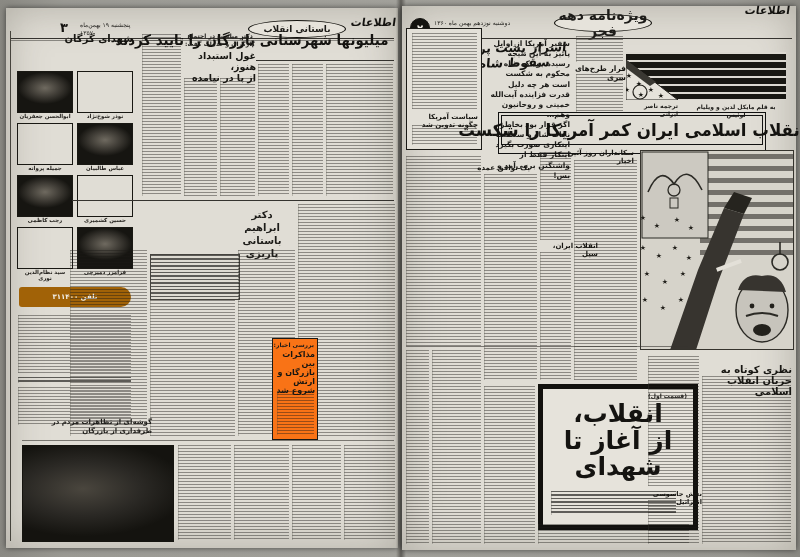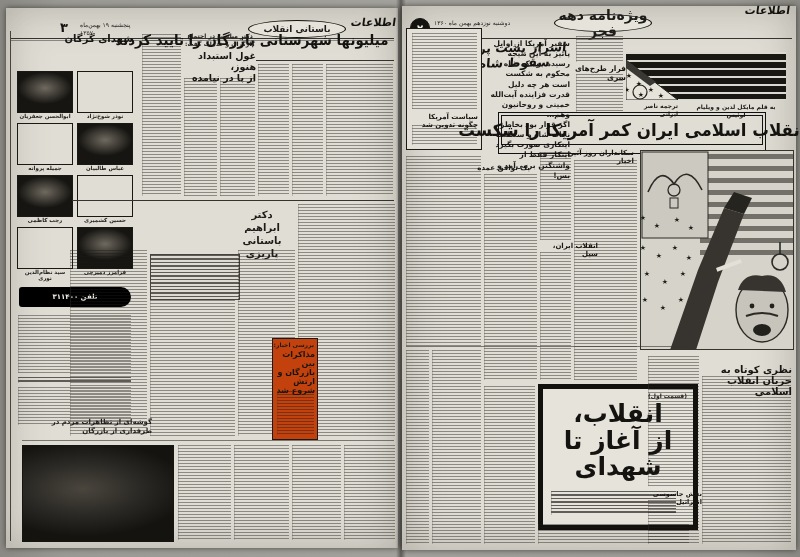--- a/index.html
+++ b/index.html
@@ -72,21 +72,21 @@
         </div>
       <div class="abs" style="right:6px;top:196px;width:56px;">
           <div class="ph2" style="width:54px;height:40px;"></div>
           <div class="cap">فرامرز دمیرچی</div>
         </div>
       <div class="abs" style="right:66px;top:196px;width:56px;">
           <div class="ph" style="width:54px;height:40px;"></div>
           <div class="cap">سید نظام‌الدین نوری</div>
         </div>
 
-      <div class="abs" style="right:8px;top:256px;width:112px;height:20px;background:#000000;color:#efece4;border-radius:3px 10px 10px 3px;display:flex;align-items:center;justify-content:center;font-size:7px;font-weight:bold;">تلفن ۳۱۱۴۰۰</div>
+      <div class="abs" style="right:8px;top:256px;width:112px;height:20px;background:#a16207;color:#efece4;border-radius:3px 10px 10px 3px;display:flex;align-items:center;justify-content:center;font-size:7px;font-weight:bold;">تلفن ۳۱۱۴۰۰</div>
 
       <div class="tx" style="right:8px;top:284px;width:112px;height:58px;"></div>
       <div class="tx bold" style="right:8px;top:346px;width:112px;height:6px;"></div>
       <div class="tx" style="right:8px;top:356px;width:112px;height:38px;"></div>
     </div>
 
     <div class="headline abs" style="right:4px;top:24px;width:140px;height:28px;font-size:14.5px;text-align:center;transform:scaleX(.92);white-space:nowrap;">میلیونها شهرستانی بازرگان را تایید کردند</div>
     <div class="rule" style="left:250px;top:52px;width:138px;height:1px;"></div>
 
     <div class="abs" style="left:178px;top:24px;width:72px;">
@@ -109,21 +109,21 @@
       <div>دکتر ابراهیم</div>
       <div>باستانی پاریزی</div>
     </div>
 
     <div class="tx bold boxed" style="left:144px;top:246px;width:84px;height:40px;padding:2px;background-color:#dedbd2;"></div>
     <div class="tx" style="left:232px;top:242px;width:56px;height:186px;"></div>
     <div class="tx" style="left:144px;top:292px;width:84px;height:136px;"></div>
     <div class="tx" style="left:64px;top:242px;width:76px;height:186px;"></div>
     <div class="tx" style="left:292px;top:196px;width:96px;height:232px;"></div>
 
-    <div class="boxed abs" style="left:266px;top:330px;width:44px;height:100px;background:#c2410c;">
+    <div class="boxed abs" style="left:266px;top:330px;width:44px;height:100px;background:#f97316;">
       <div class="tiny" style="font-weight:bold;text-align:right;padding:2px 3px 0 0;">بررسی اخبار:</div>
       <div class="sub" style="font-size:8px;padding:1px 2px;">مذاکرات بین بازرگان و ارتش شروع شد</div>
       <div class="tx" style="left:4px;top:52px;width:36px;height:44px;"></div>
     </div>
 
     <div class="rule" style="left:16px;top:432px;width:372px;height:1px;opacity:.6;"></div>
     <div class="abs" style="left:16px;top:410px;width:130px;font-size:7px;font-weight:bold;text-align:right;line-height:1.25;">
       <div>گوشه‌ای از تظاهرات مردم در</div>
       <div>طرفداری از بازرگان</div>
     </div>

